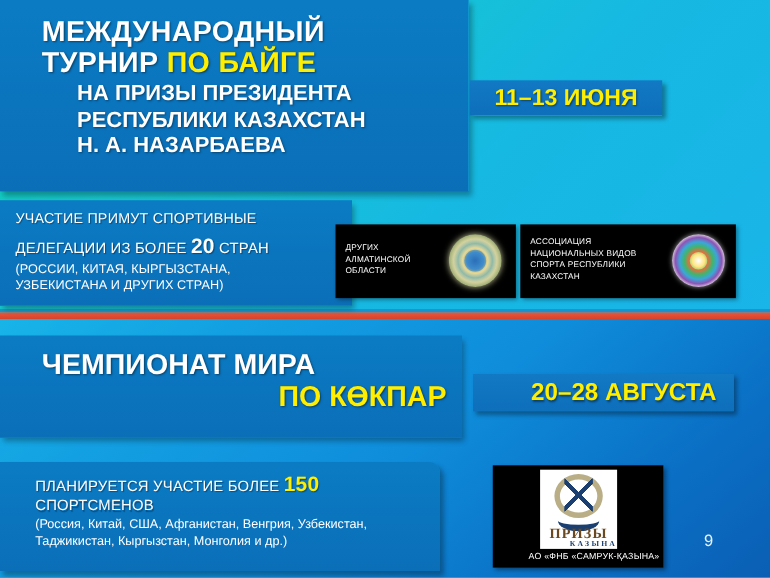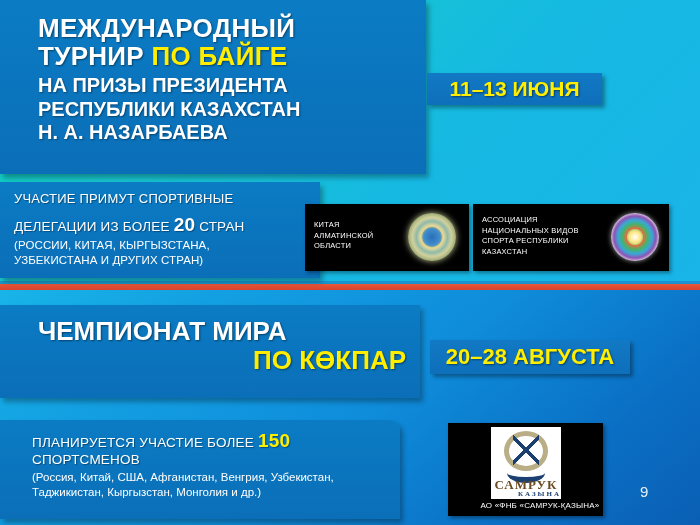--- a/index.html
+++ b/index.html
@@ -40,41 +40,41 @@
 
   
   #hdr1{left:0;top:0;width:426px;height:174px;padding:14px 14px 26px 38px;}
   #hdr1 .l1,#hdr1 .l2{
     font-size:26px;font-weight:bold;letter-spacing:.3px;color:#ffffff;
     line-height:1.08;text-shadow:1px 1px 2px rgba(0,0,0,.45);
   }
   #hdr1 .hl{color:#ffee00;}
   #hdr1 .sub{
     font-size:20px;font-weight:bold;color:#ffffff;line-height:1.18;
-    margin-top:4px;text-shadow:1px 1px 2px rgba(0,0,0,.40);
+    margin-top:4px;text-shadow:1px 1px 2px rgba(0,0,0,.40);margin-left:32px;
   }
 
   
   #info1{left:0;top:182px;width:320px;height:96px;padding:9px 7px 8px 14px;}
   #info1 .r1{font-size:13px;color:#fff;letter-spacing:.2px;text-shadow:1px 1px 1px rgba(0,0,0,.35);}
   #info1 .r2{font-size:13.5px;color:#fff;margin-top:8px;letter-spacing:.2px;text-shadow:1px 1px 1px rgba(0,0,0,.35);}
   #info1 .big{font-size:19px;font-weight:bold;}
   #info1 .r3{font-size:11.5px;color:#fff;line-height:1.28;margin-top:2px;letter-spacing:.1px;}
 
   
   .badge{
     position:absolute;
     background:linear-gradient(180deg,#1279c4 0%,#0e6fbb 100%);
     box-shadow:3px 3px 4px rgba(0,0,0,.35);
     color:#ffee00;font-weight:bold;
     display:flex;align-items:center;justify-content:center;
     text-shadow:1px 1px 2px rgba(0,0,0,.45);
   }
   #badge1{left:427px;top:73px;width:175px;height:32px;font-size:21px;}
-  #badge2{left:430px;top:340px;width:200px;height:34px;font-size:22px;}
+  #badge2{left:430px;top:340px;width:200px;height:34px;font-size:22px;padding-left:37px;}
 
   
   #hdr2{left:0;top:305px;width:420px;height:93px;padding:12px 14px 8px 38px;}
   #hdr2 .l1{font-size:26px;font-weight:bold;color:#ffffff;line-height:1.12;text-shadow:1px 1px 2px rgba(0,0,0,.45);}
   #hdr2 .l2{font-size:26px;font-weight:bold;color:#ffee00;line-height:1.12;text-shadow:1px 1px 2px rgba(0,0,0,.45);text-align:right;}
 
   
   #info2{left:0;top:420px;width:400px;height:99px;padding:10px 10px 8px 32px;border-radius:0 10px 0 0;}
   #info2 .r1{font-size:13.5px;color:#fff;letter-spacing:.2px;text-shadow:1px 1px 1px rgba(0,0,0,.35);}
   #info2 .r2{font-size:13.5px;color:#fff;margin-top:8px;letter-spacing:.2px;text-shadow:1px 1px 1px rgba(0,0,0,.35);}
@@ -176,21 +176,21 @@
 
   <div class="panel" id="info1">
     <div class="r1">УЧАСТИЕ ПРИМУТ СПОРТИВНЫЕ</div>
     <div class="r2"><span>ДЕЛЕГАЦИИ ИЗ БОЛЕЕ </span><span class="big">20</span><span> СТРАН</span></div>
     <div class="r3">(РОССИИ, КИТАЯ, КЫРГЫЗСТАНА,</div>
     <div class="r3" style="margin-top:0">УЗБЕКИСТАНА И ДРУГИХ СТРАН)</div>
   </div>
 
   <div class="plate" id="plate1">
     <div class="ptxt">
-      <div>КИТАЯ</div>
+      <div>ДРУГИХ</div>
       <div>АЛМАТИНСКОЙ</div>
       <div>ОБЛАСТИ</div>
     </div>
     <div class="emb" id="emb1"></div>
   </div>
 
   <div class="plate" id="plate2">
     <div class="ptxt">
       <div>АССОЦИАЦИЯ</div>
       <div>НАЦИОНАЛЬНЫХ ВИДОВ</div>
@@ -211,21 +211,21 @@
     <div class="r1"><span>ПЛАНИРУЕТСЯ УЧАСТИЕ БОЛЕЕ </span><span class="big">150</span><span> СПОРТСМЕНОВ</span></div>
     <div class="r3">(Россия, Китай, США, Афганистан, Венгрия, Узбекистан,</div>
     <div class="r3" style="margin-top:0">Таджикистан, Кыргызстан, Монголия и др.)</div>
   </div>
 
   <div class="plate" id="plate3">
     <div id="samruk">
       <div class="ring"></div>
       <div class="bird"></div>
       <div class="wing"></div>
-      <div class="n1">САМРУК</div>
+      <div class="n1">ПРИЗЫ</div>
       <div class="n2">КАЗЫНА</div>
     </div>
     <div class="ptxt">АО «ФНБ «САМРУК-ҚАЗЫНА»</div>
   </div>
 
   <div id="pagenum">9</div>
 
 </div>
 
 </body></html>

